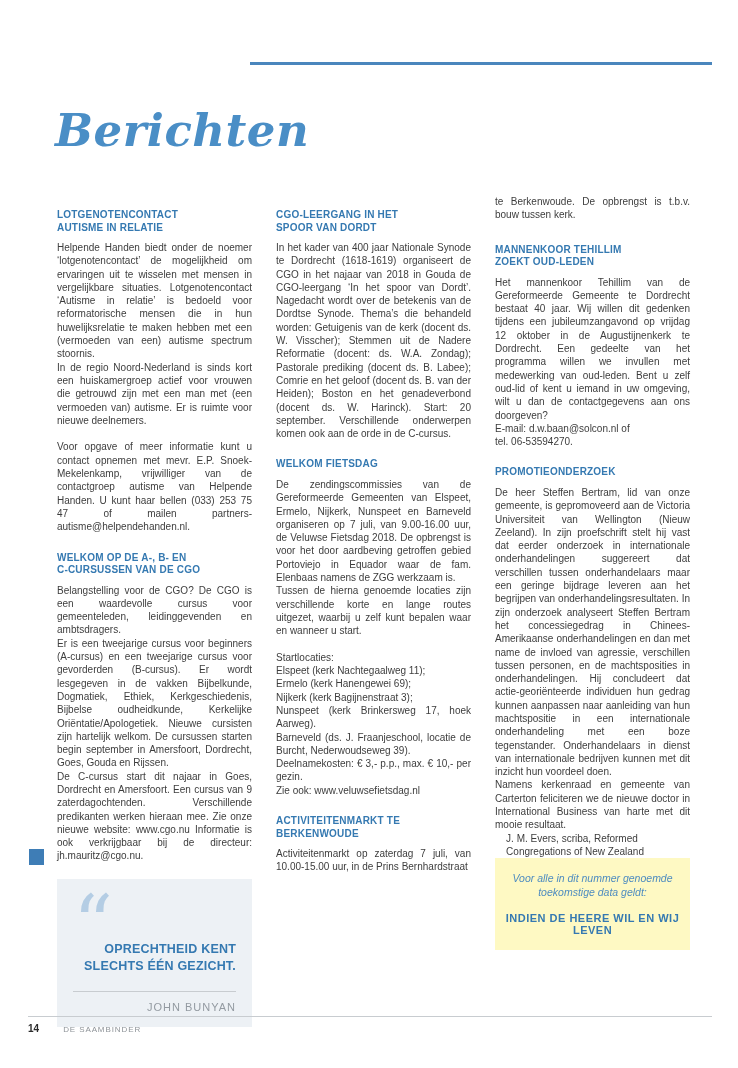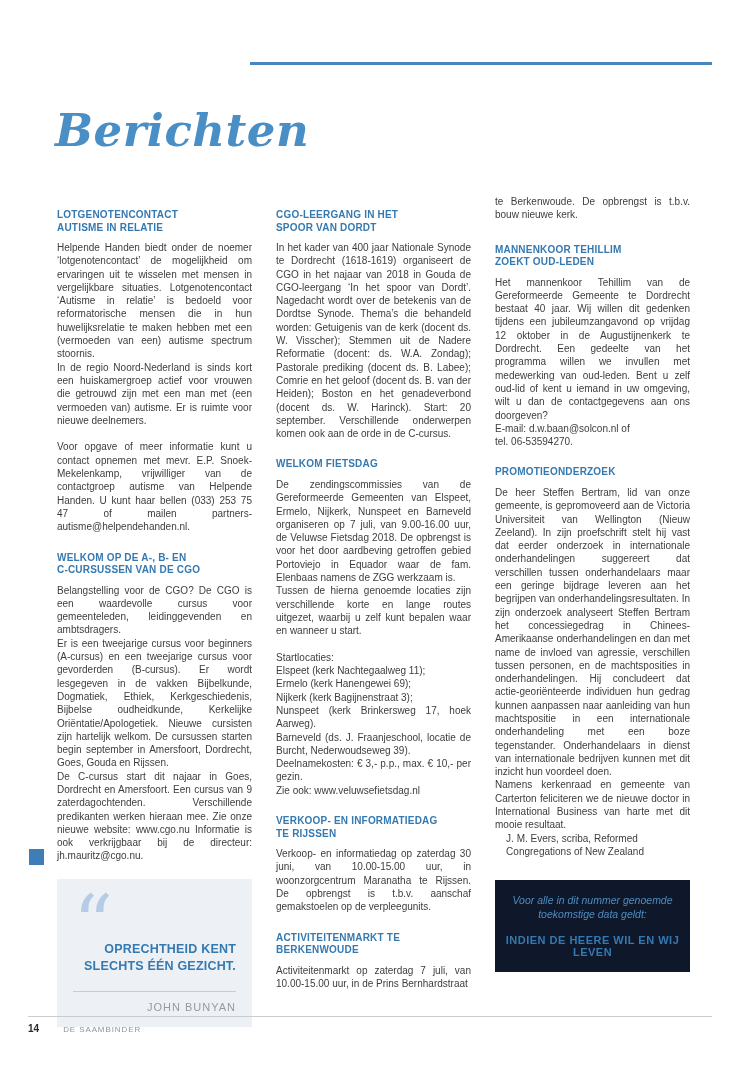--- a/index.html
+++ b/index.html
@@ -88,22 +88,21 @@
     background: #c8ccd0;
     margin: 16px 0 9px 0;
   }
   .quote-author {
     color: #939aa1;
     font-size: 11px;
     letter-spacing: 1px;
     text-align: right;
   }
   .notice {
-    margin-top: 22px;
-    background: #0f172a;
+    background: #fef9c3;
     padding: 13px 10px 14px 10px;
     text-align: center;
   }
   .notice-intro {
     color: #4e8cc0;
     font-style: italic;
     font-size: 10.5px;
     line-height: 1.35;
     white-space: pre-line;
   }
@@ -180,32 +179,27 @@
 Startlocaties:
 Elspeet (kerk Nachtegaalweg 11);
 Ermelo (kerk Hanengewei 69);
 Nijkerk (kerk Bagijnenstraat 3);
 Nunspeet (kerk Brinkersweg 17, hoek Aarweg).
 Barneveld (ds. J. Fraanjeschool, locatie de Burcht, Nederwoudseweg 39).
 Deelnamekosten: € 3,- p.p., max. € 10,- per gezin.
 Zie ook: www.veluwsefietsdag.nl</p>
       </section>
       <section class="article">
-        <h2 class="art-heading">VERKOOP- EN INFORMATIEDAG
-TE RIJSSEN</h2>
-        <p class="art-body">Verkoop- en informatiedag op zaterdag 30 juni, van 10.00-15.00 uur, in woonzorgcentrum Maranatha te Rijssen. De opbrengst is t.b.v. aanschaf gemakstoelen op de verpleegunits.</p>
-      </section>
-      <section class="article">
         <h2 class="art-heading">ACTIVITEITENMARKT TE BERKENWOUDE</h2>
         <p class="art-body">Activiteitenmarkt op zaterdag 7 juli, van 10.00-15.00 uur, in de Prins Bernhardstraat</p>
       </section>
     </div>
 
     <div class="col">
-      <p class="continuation">te Berkenwoude. De opbrengst is t.b.v. bouw nieuwe kerk.</p>
+      <p class="continuation">te Berkenwoude. De opbrengst is t.b.v. bouw tussen kerk.</p>
       <section class="article">
         <h2 class="art-heading" style="margin-top:22px">MANNENKOOR TEHILLIM
 ZOEKT OUD-LEDEN</h2>
         <p class="art-body">Het mannenkoor Tehillim van de Gereformeerde Gemeente te Dordrecht bestaat 40 jaar. Wij willen dit gedenken tijdens een jubileumzangavond op vrijdag 12 oktober in de Augustijnenkerk te Dordrecht. Een gedeelte van het programma willen we invullen met medewerking van oud-leden. Bent u zelf oud-lid of kent u iemand in uw omgeving, wilt u dan de contactgegevens aan ons doorgeven?
 E-mail: d.w.baan@solcon.nl of
 tel. 06-53594270.</p>
       </section>
       <section class="article">
         <h2 class="art-heading">PROMOTIEONDERZOEK</h2>
         <p class="art-body">De heer Steffen Bertram, lid van onze gemeente, is gepromoveerd aan de Victoria Universiteit van Wellington (Nieuw Zeeland). In zijn proefschrift stelt hij vast dat eerder onderzoek in internationale onderhandelingen suggereert dat verschillen tussen onderhandelaars maar een geringe bijdrage leveren aan het begrijpen van onderhandelingsresultaten. In zijn onderzoek analyseert Steffen Bertram het concessiegedrag in Chinees-Amerikaanse onderhandelingen en dan met name de invloed van agressie, verschillen tussen personen, en de machtsposities in onderhandelingen. Hij concludeert dat actie-georiënteerde individuen hun gedrag kunnen aanpassen naar aanleiding van hun machtspositie in een internationale onderhandeling met een boze tegenstander. Onderhandelaars in dienst van internationale bedrijven kunnen met dit inzicht hun voordeel doen.

